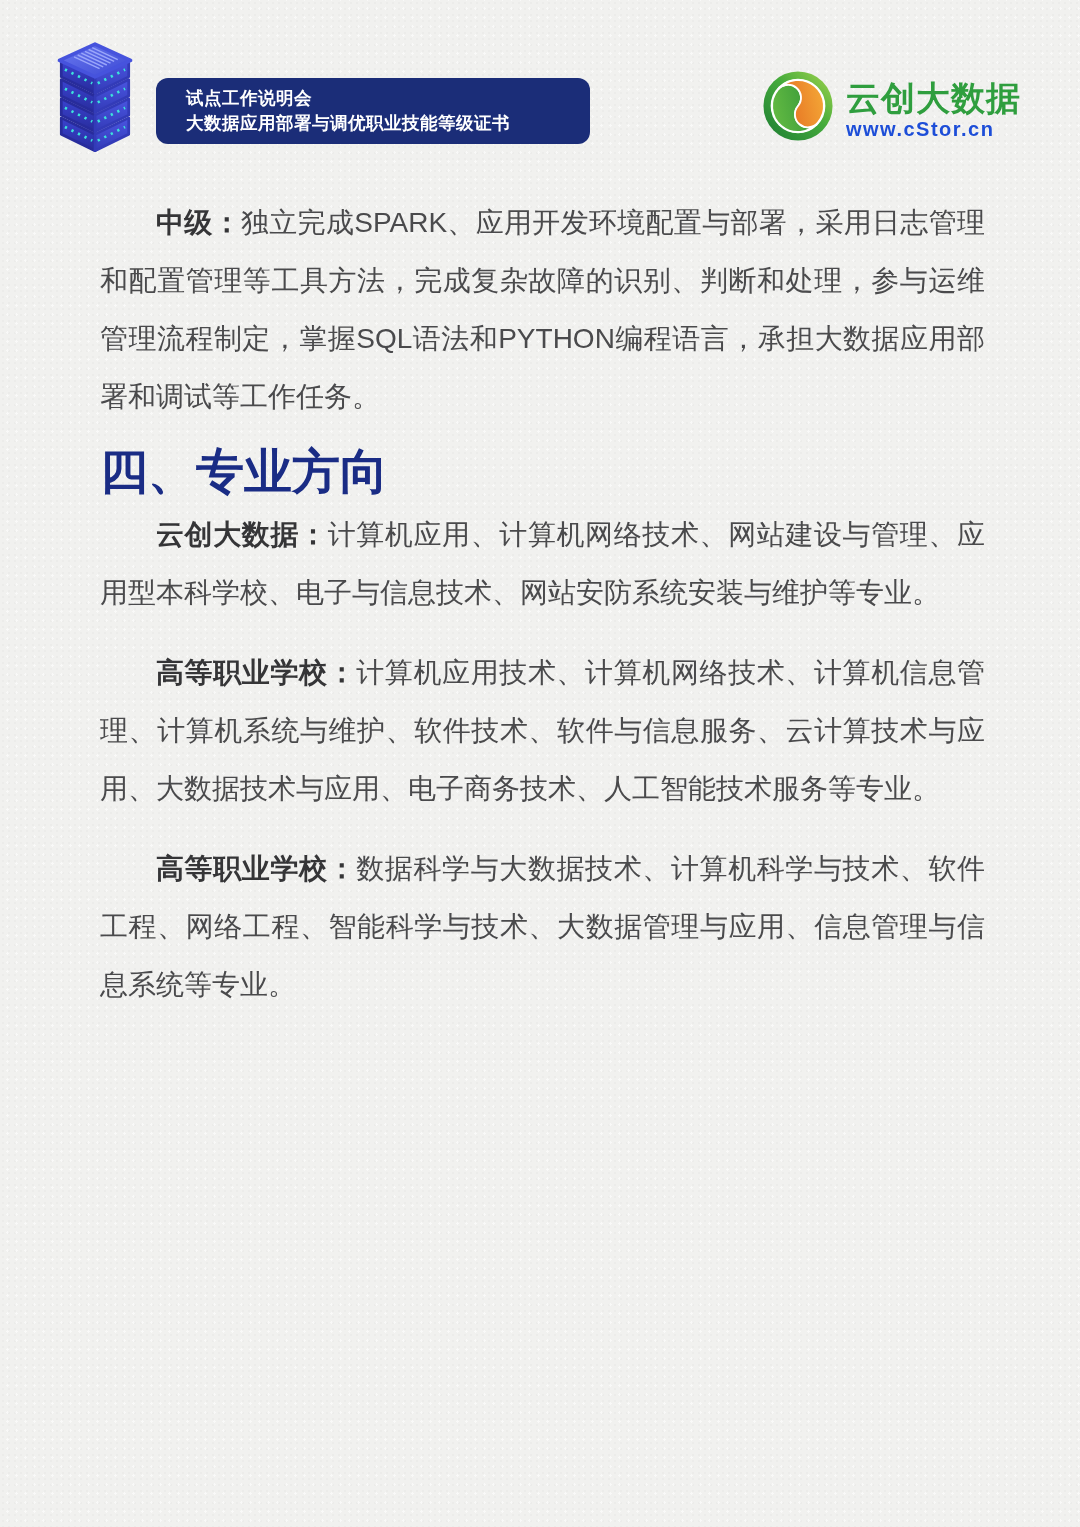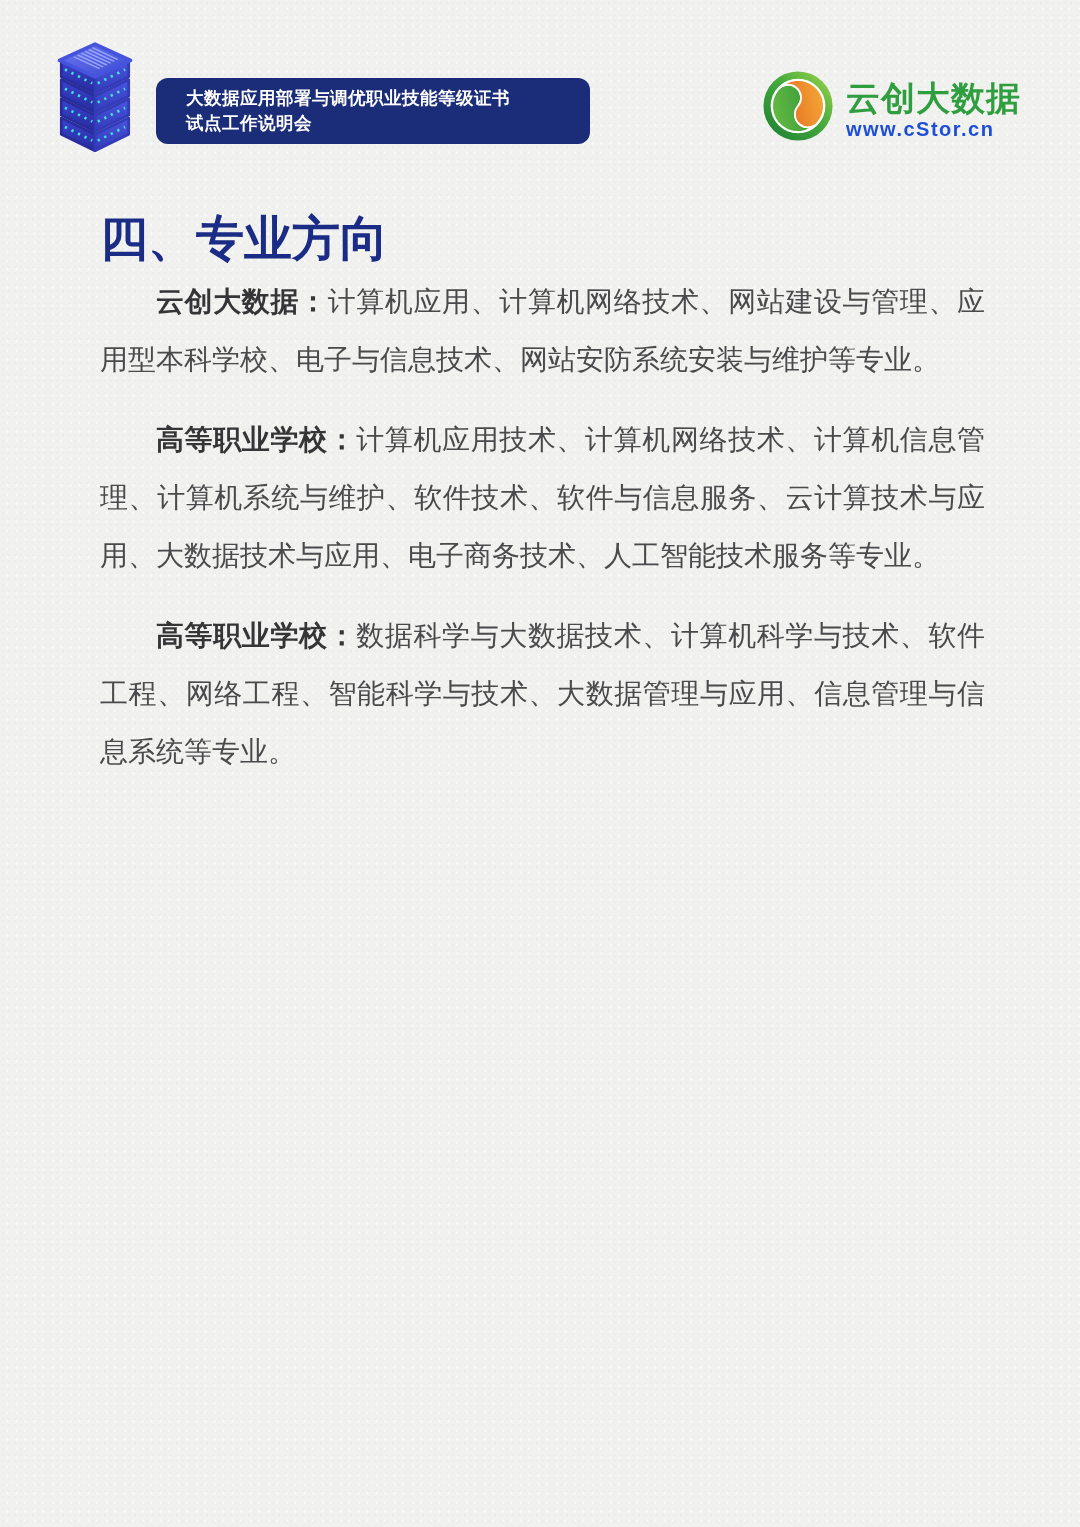--- a/index.html
+++ b/index.html
@@ -105,22 +105,22 @@
             <path d="M42,8 L70,21"></path>
             <path d="M30,14 L58,27"></path>
             <path d="M26,16 L54,29"></path>
             <path d="M22,18 L50,31"></path>
           </g>
         </g>
       </svg>
     </div>
 
     <div class="banner">
+      <div class="banner-line">试点工作说明会</div>
       <div class="banner-line">大数据应用部署与调优职业技能等级证书</div>
-      <div class="banner-line">试点工作说明会</div>
     </div>
 
     <div class="logo">
       <span class="swirl">
         <svg width="72" height="72" viewBox="0 0 100 100" xmlns="http://www.w3.org/2000/svg">
           <defs>
             <linearGradient id="gring" x1="0" y1="1" x2="1" y2="0">
               <stop offset="0" stop-color="#1c7c33"></stop>
               <stop offset="0.55" stop-color="#45ab3c"></stop>
               <stop offset="1" stop-color="#a3d54d"></stop>
@@ -144,20 +144,21 @@
       </span>
       <div class="logo-text">
         <div class="logo-name">云创大数据</div>
         <div class="logo-url">www.cStor.cn</div>
       </div>
     </div>
   </div>
 
   <div class="content">
 
+    <p class="body-para"><b>中级：</b><span>独立完成SPARK、应用开发环境配置与部署，采用日志管理和配置管理等工具方法，完成复杂故障的识别、判断和处理，参与运维管理流程制定，掌握SQL语法和PYTHON编程语言，承担大数据应用部署和调试等工作任务。</span></p>
 
 
     <h2 class="section-heading">四、专业方向</h2>
 
     <p class="body-para"><b>云创大数据：</b><span>计算机应用、计算机网络技术、网站建设与管理、应用型本科学校、电子与信息技术、网站安防系统安装与维护等专业。</span></p>
 
     <p class="body-para"><b>高等职业学校：</b><span>计算机应用技术、计算机网络技术、计算机信息管理、计算机系统与维护、软件技术、软件与信息服务、云计算技术与应用、大数据技术与应用、电子商务技术、人工智能技术服务等专业。</span></p>
 
     <p class="body-para"><b>高等职业学校：</b><span>数据科学与大数据技术、计算机科学与技术、软件工程、网络工程、智能科学与技术、大数据管理与应用、信息管理与信息系统等专业。</span></p>
 

